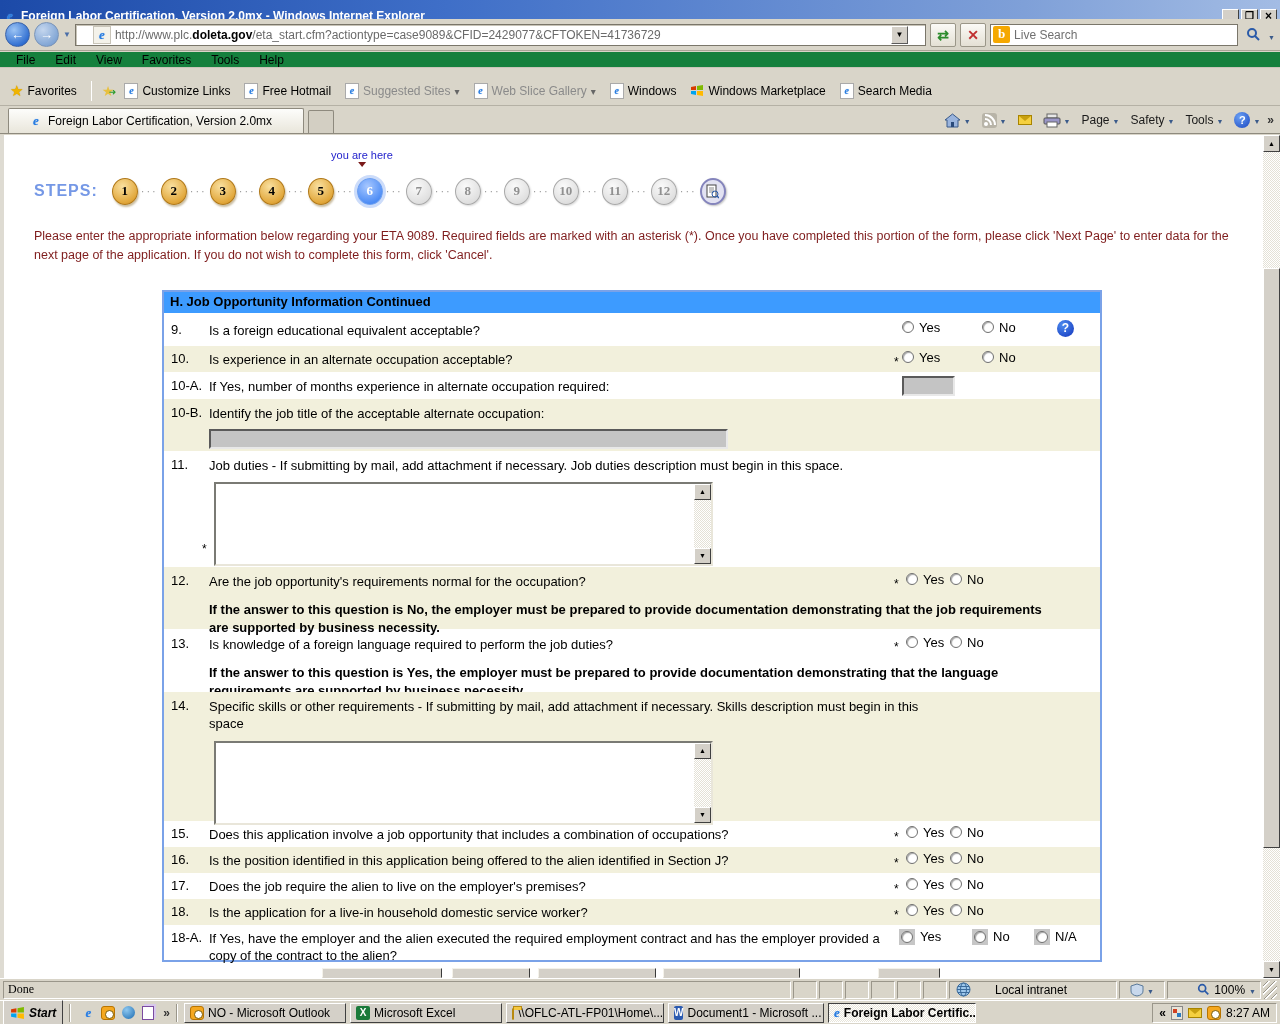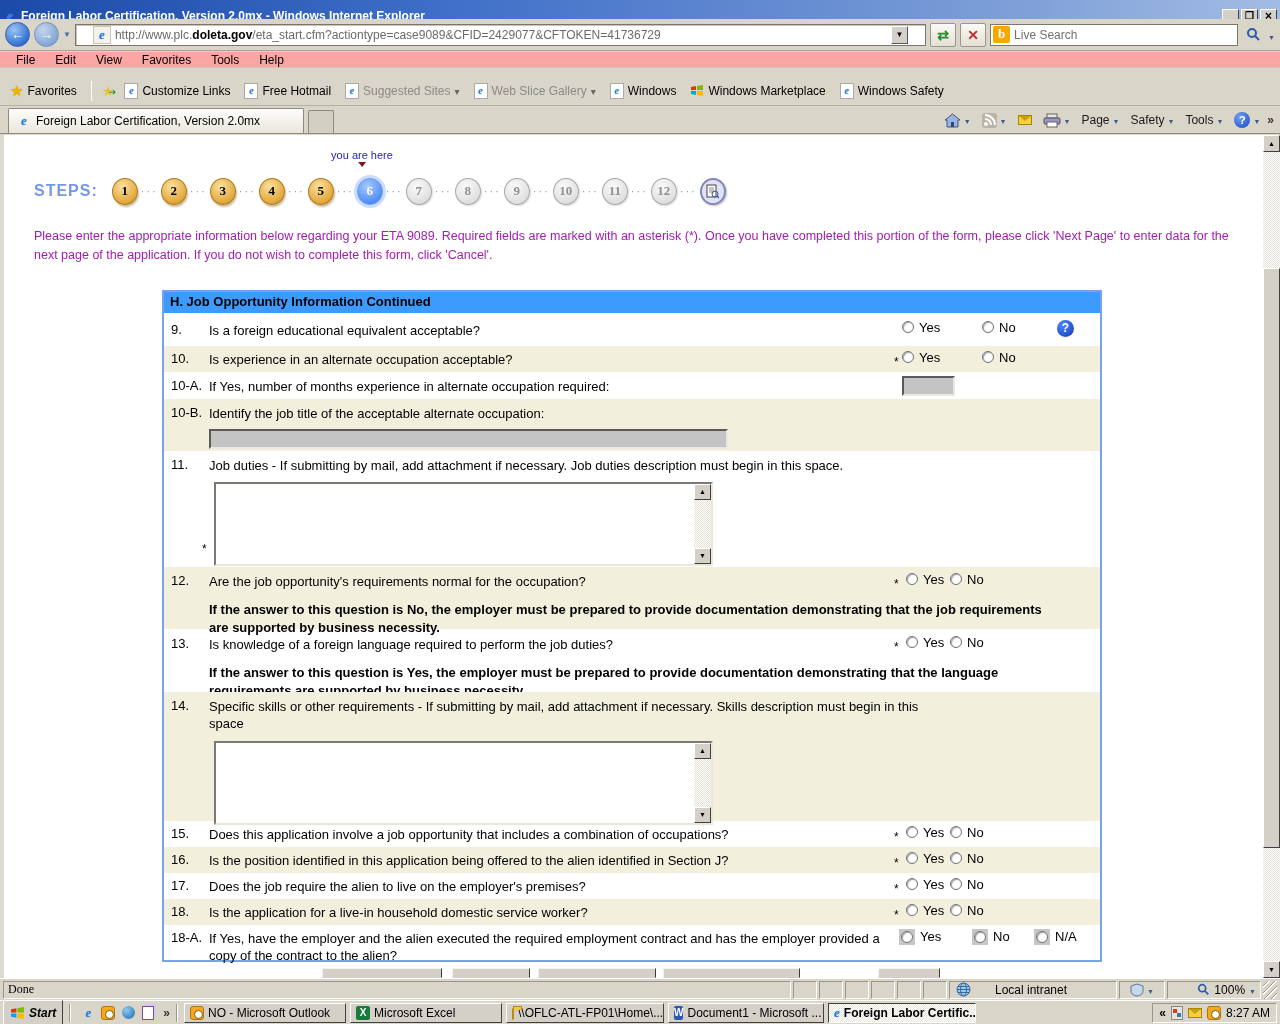--- a/index.html
+++ b/index.html
@@ -50,21 +50,21 @@
   .bing-b { width:17px; height:17px; background:#f5a800; border-radius:2px; color:#fff;
     font:bold 13px "Liberation Serif", serif; text-align:center; line-height:16px; }
   .bing-b::before{content:"b";}
   .search-input { border:none; outline:none; flex:1; font-size:12px; color:#555;
     font-family:"Liberation Sans",sans-serif; background:transparent; }
   .search-input::placeholder { color:#707070; }
   .search-go { width:22px; height:24px; display:flex; align-items:center; justify-content:center; }
   .drop-8::before{content:"▼"; font-size:7px; color:#3a5a8a;}
 
   
-  .menubar { position:absolute; top:52px; left:0; right:0; height:16px; background:#fca5a5;
+  .menubar { position:absolute; top:52px; left:0; right:0; height:16px; background:#15803d;
     display:flex; align-items:center; padding-left:6px; font-size:12px; border-bottom:1px solid #c9c5b9; }
   .menu-item { padding:3px 10px; }
 
   
   .favbar { position:absolute; top:76px; left:0; right:0; height:30px; background:#d9d5c9;
     display:flex; align-items:center; padding:0 6px; font-size:12px; gap:6px;
     border-bottom:1px solid #b5b1a5; }
   .star { color:#f0b400; font-size:15px; text-shadow:0 0 1px #b88800; }
   .star::before{content:"★";}
   .fav-sep { width:1px; height:20px; background:#b0ac9e; border-right:1px solid #fff; margin:0 4px; }
@@ -76,21 +76,21 @@
     align-items:center; justify-content:center; }
   .page-ico .ie-e { width:10px; font-size:10px; }
   .fav-gray { color:#8a8a8a; }
   .drop-tiny::before { content:"▾"; font-size:10px; color:#666; }
 
   
   .tabbar { position:absolute; top:106px; left:0; right:0; height:28px; background:#d9d5c9;
     display:flex; align-items:flex-end; border-bottom:1px solid #8e8a7e; }
   .tab { width:296px; height:25px; margin-left:8px; background:linear-gradient(#fdfdfb,#e9e6db);
     border:1px solid #8e8a7e; border-bottom:none; border-radius:2px 2px 0 0;
-    display:flex; align-items:center; gap:5px; padding:0 8px; font-size:12px; white-space:nowrap; overflow:hidden; }
+    display:flex; align-items:center; gap:5px; padding:0 20px; font-size:12px; white-space:nowrap; overflow:hidden; }
   .tab-stub { width:26px; height:23px; margin-left:4px; background:#d3cfc3;
     border:1px solid #8e8a7e; border-bottom:none; border-radius:2px 2px 0 0; }
   .cmdbar { margin-left:auto; display:flex; align-items:center; gap:3px; padding:0 6px 3px 0; font-size:12px; }
   .cmd-item { display:flex; align-items:center; gap:3px; padding:2px 4px; }
   .cmd-label { color:#1a1a1a; }
   .chev::before { content:"»"; font-weight:bold; color:#333; }
   .ico-help-cmd { width:16px; height:16px; border-radius:50%;
     background:radial-gradient(circle at 35% 30%,#6aa0f4,#1a46c0); color:#fff;
     font:bold 11px/16px "Liberation Sans",sans-serif; text-align:center; }
   .ico-help-cmd::before{content:"?";}
@@ -126,21 +126,21 @@
     border:1px solid #b07818; color:#000; box-shadow:1px 2px 2px rgba(120,90,20,.4); }
   .c-cur { background:radial-gradient(circle at 40% 30%, #a8c8ff, #4b8bf5 75%, #2f6fe0);
     border:1px solid #6d9ff0; color:#fff; box-shadow:0 0 0 3px #ccdcfa; }
   .c-gray { background:radial-gradient(circle at 40% 30%, #fafafa, #dcdcdc 80%);
     border:1px solid #a8a8a8; color:#909090; box-shadow:1px 1px 2px rgba(0,0,0,.15); }
   .c-prev { background:#e2e2f2; border:2px solid #8484bc; box-shadow:1px 1px 2px rgba(0,0,0,.25); }
   .dots { color:#9a9a9a; font-size:11px; margin:0 3px; letter-spacing:2px; }
   .dots::before{content:"···";}
 
   
-  .instructions { margin:21px 30px 0 30px; width:1205px; color:#a21caf; font-size:12.5px; line-height:1.55; }
+  .instructions { margin:21px 30px 0 30px; width:1205px; color:#7f1d1d; font-size:12.5px; line-height:1.55; }
 
   
   .form { margin:24px 0 0 158px; width:940px; border:2px solid #7aa2e8; font-size:13px; }
   .fheader { height:21px; background:#3d9bff; color:#000; font-weight:bold; padding:2px 0 0 6px; }
   .frow { position:relative; }
   .alt { background:#f2f0dc; }
   .fnum { position:absolute; left:7px; width:38px; }
   .fq { margin-left:45px; width:715px; line-height:1.35; }
   .fnote { font-weight:bold; margin:11px 0 0 45px; width:838px; line-height:1.35; }
   .fctrl { position:absolute; right:0; width:213px; height:24px; }
@@ -349,21 +349,21 @@
           <path d="M7 2 L13 1 L13 6 L7 6 Z" fill="#7fba00"></path>
           <path d="M1 7 L6 7 L6 11 L1 10 Z" fill="#00a4ef"></path>
           <path d="M7 7 L13 7 L13 12 L7 11 Z" fill="#ffb900"></path>
         </svg>
       <span>Windows Marketplace</span>
       </span>
     <span class="fav-item">
         <span class="page-ico">
           <span class="ie-e"></span>
         </span>
-        <span>Windows Safety</span>
+        <span>Search Media</span>
       </span>
   </div>
 
   <div class="tabbar">
     <span class="tab">
       <span class="ie-e"></span>
       <span>Foreign Labor Certification, Version 2.0mx</span>
     </span>
     <span class="tab-stub"></span>
     <span class="cmdbar">

